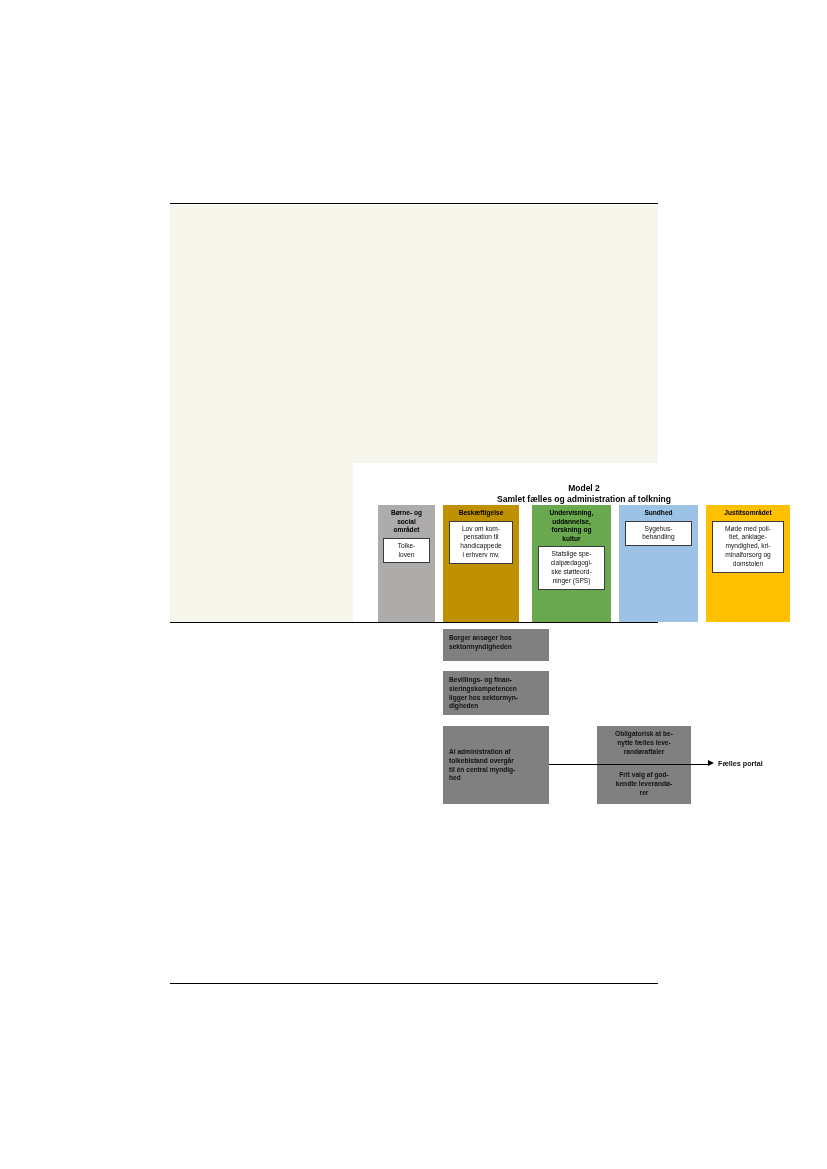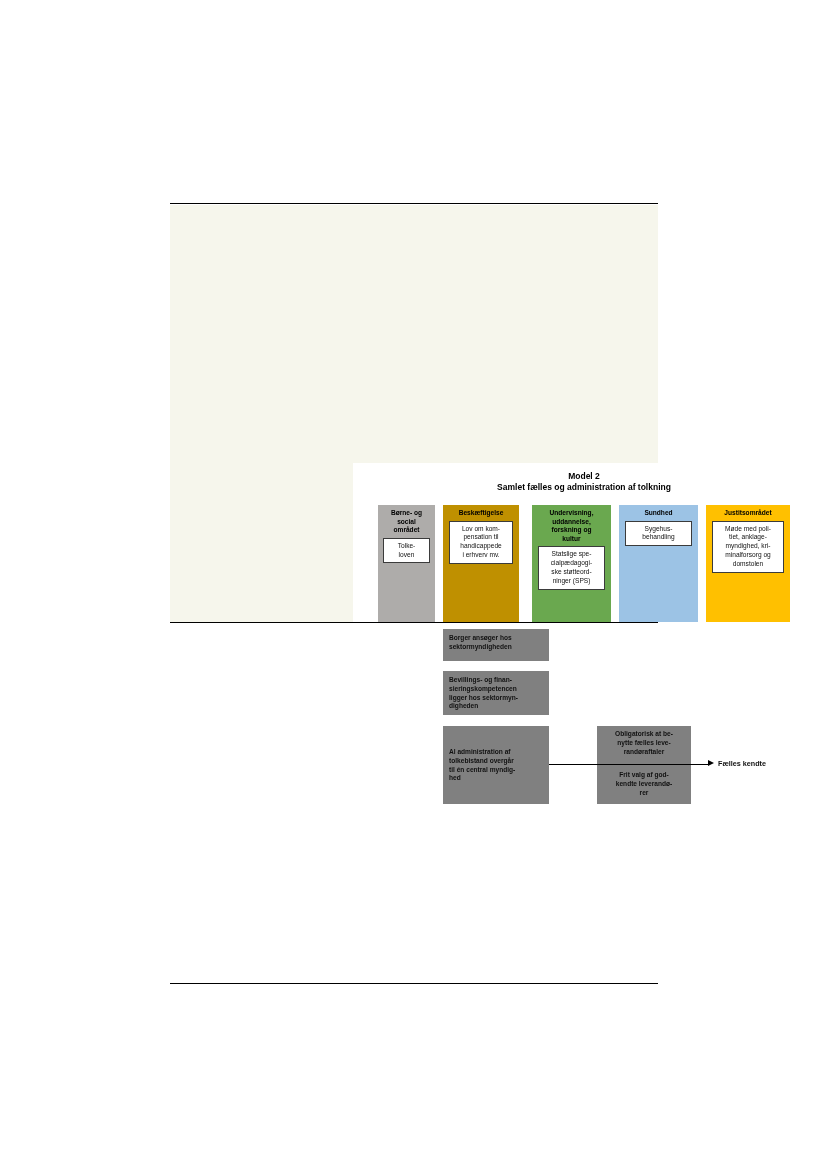--- a/index.html
+++ b/index.html
@@ -52,21 +52,21 @@
     top: 258px;
     width: 462px;
     height: 348px;
     background: #ffffff;
   }
 
   
   .diagram-title {
     position: absolute;
     left: 0;
-    top: 8px;
+    top: 20px;
     width: 462px;
     text-align: center;
     font-size: 8.5px;
     font-weight: bold;
     color: #000000;
     line-height: 11px;
   }
   .diagram-title .t-line { display: block; }
 
   
@@ -325,20 +325,20 @@
       <div class="split-divider"></div>
       <div class="split-half lower">
         <span class="bl">Frit valg af god-</span>
         <span class="bl">kendte leverandø-</span>
         <span class="bl">rer</span>
       </div>
     </div>
 
     <div class="arrow-line"></div>
     <div class="arrow-head"></div>
-    <div class="portal-label">Fælles kendte</div>
+    <div class="portal-label">Fælles portal</div>
 
   </div>
 </div>
 
 <div class="figure-band-rule"></div>
 
 <div class="page-rule bottom"></div>
 
 </body></html>

